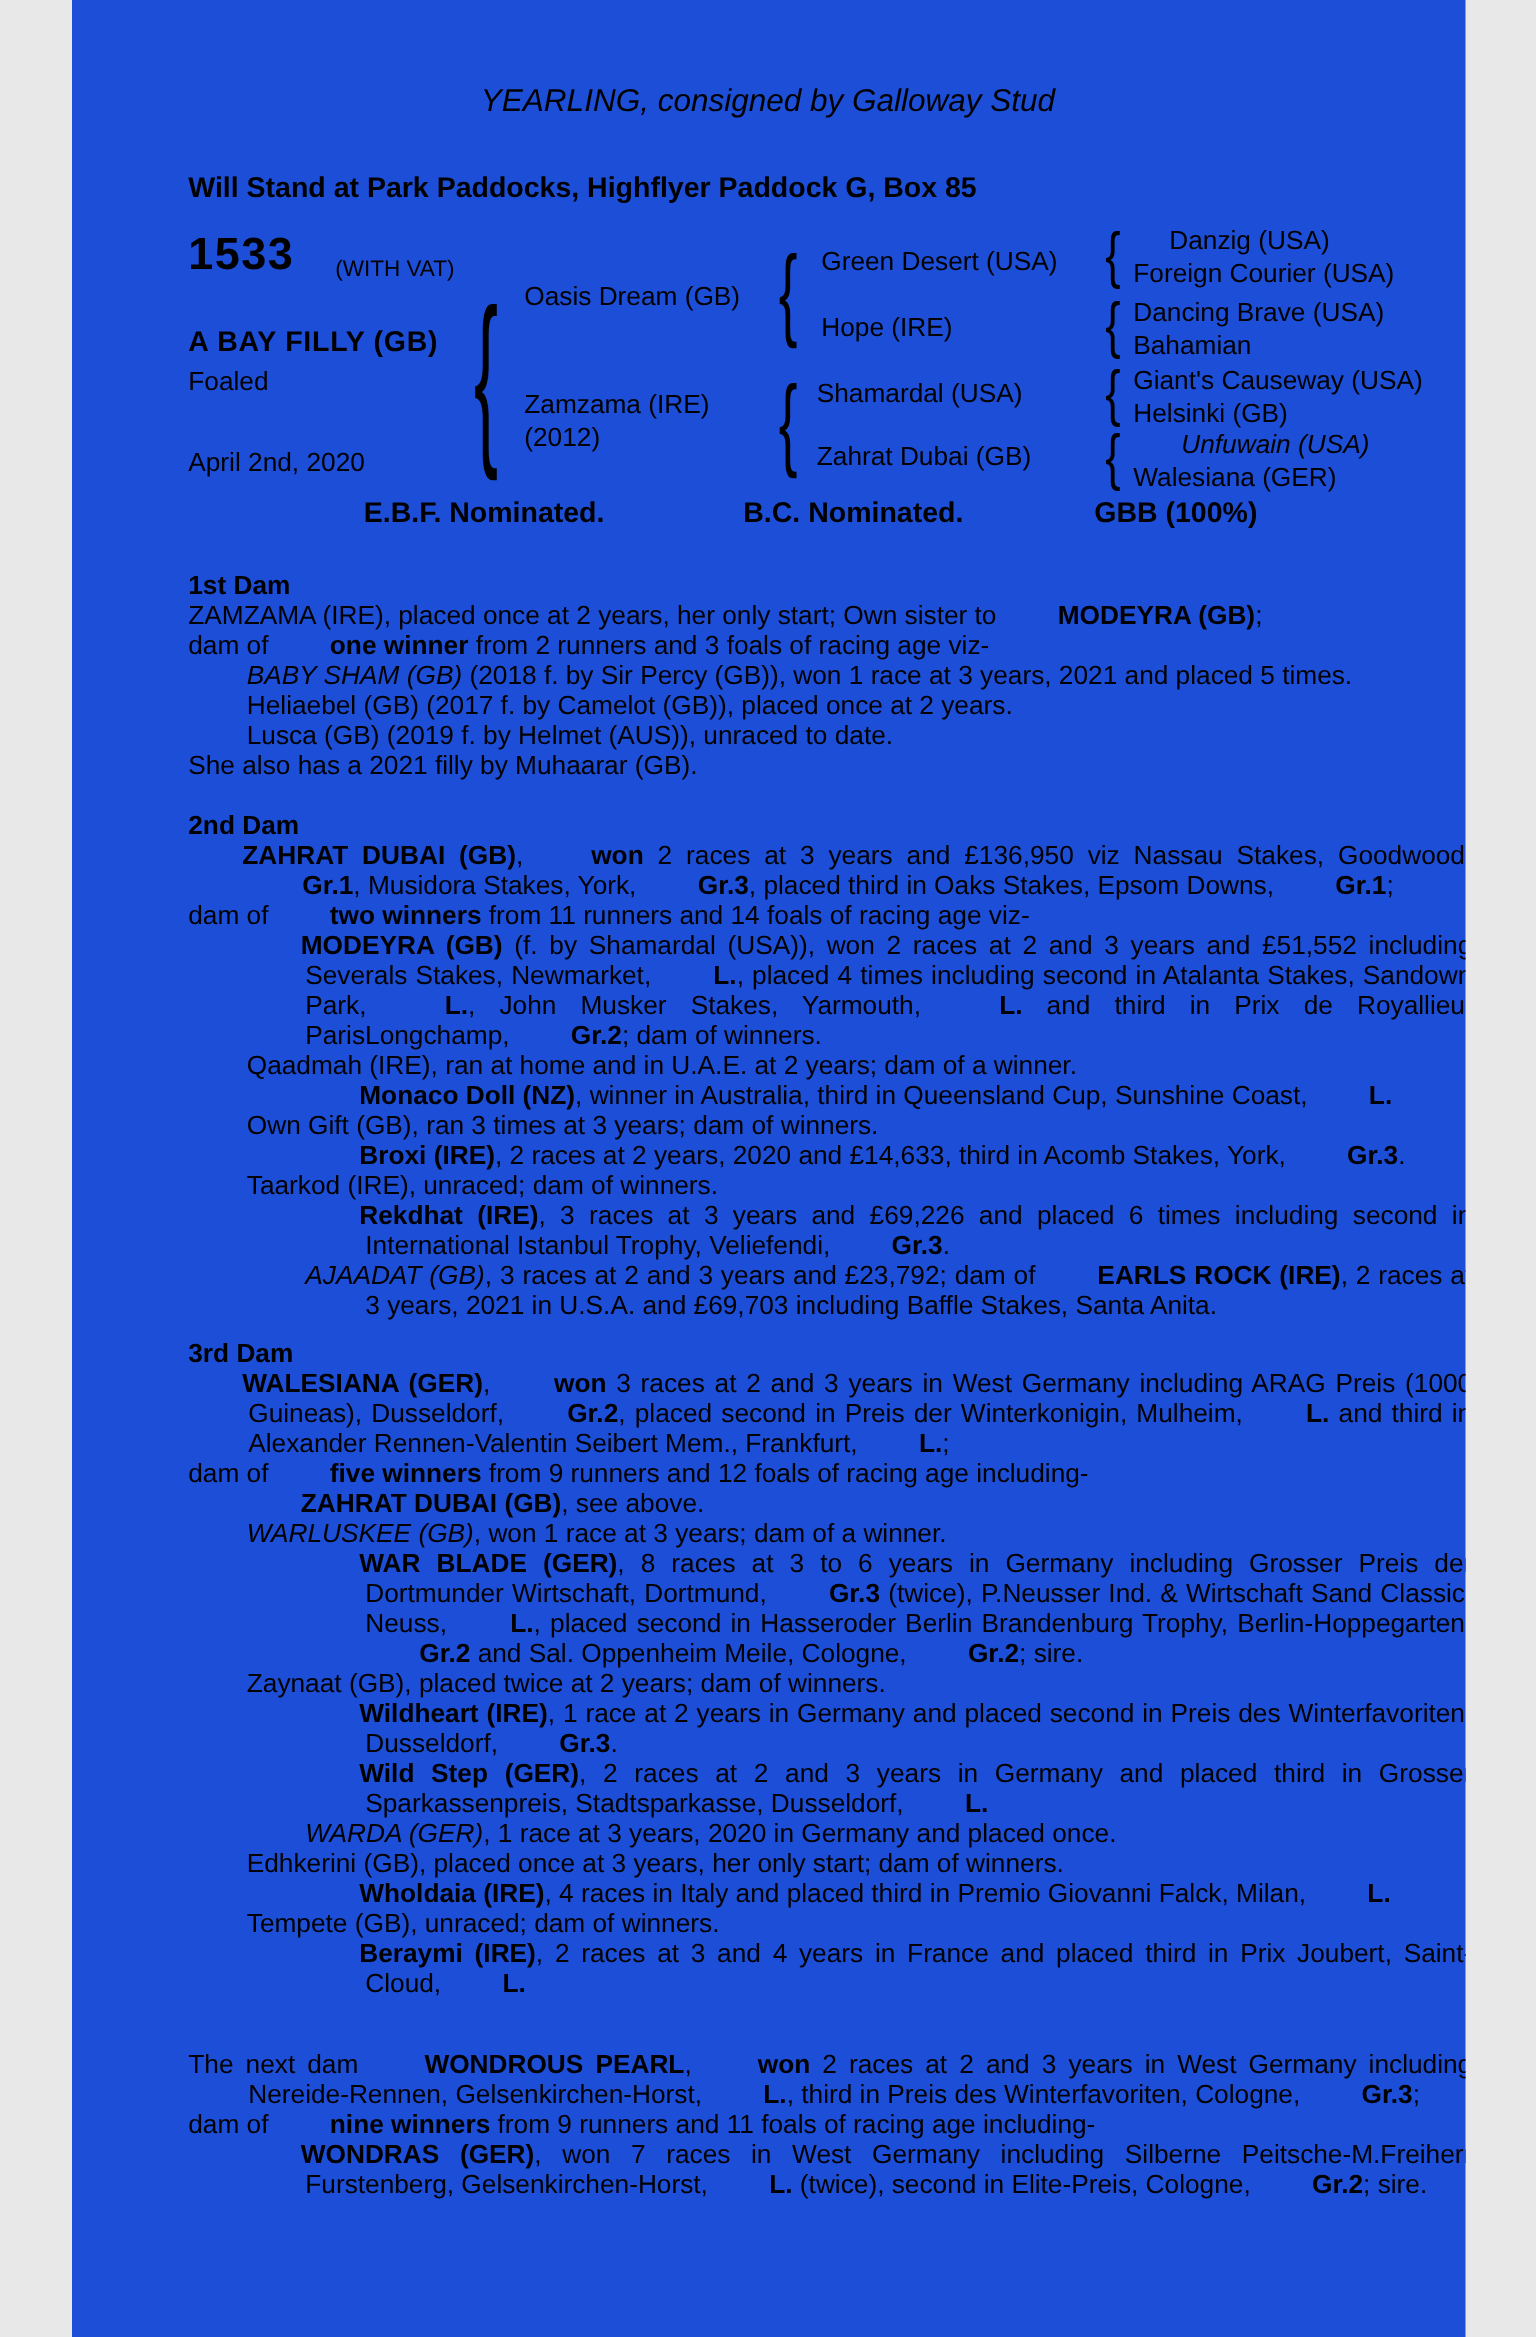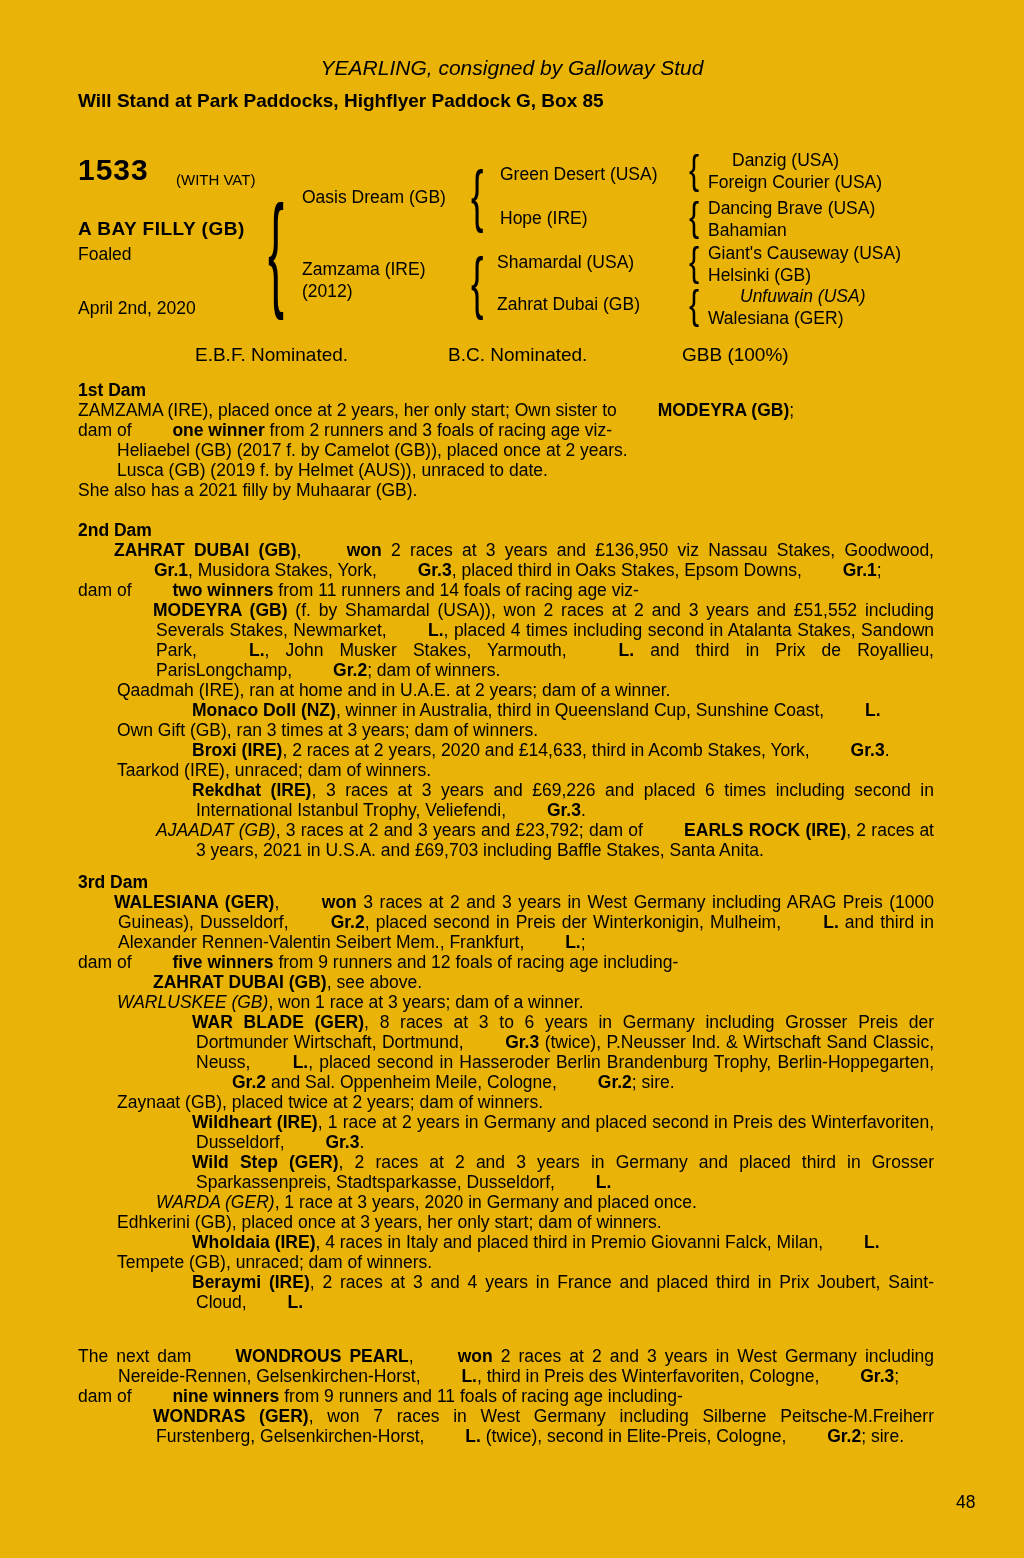--- a/index.html
+++ b/index.html
@@ -1,24 +1,24 @@
 <!DOCTYPE html>
 <html><head>
 <meta charset="utf-8">
 <style>
   html,body { margin:0; padding:0; background:#e8e8e8; }
   .page {
-    position:relative; width:1024px; height:1558px; margin:0 auto;
-    background:#eab308; color:#000;
+    position:relative; width:929px; height:1558px; margin:0 auto;
+    background:#1d4ed8; color:#000;
     font-family:"Liberation Sans", sans-serif; font-size:17.5px;
     overflow:hidden;
   }
   .abs { position:absolute; }
   .header-title { top:56px; left:0; width:100%; text-align:center; font-size:21px; font-style:italic; }
-  .stand-line  { top:90px; left:78px; font-size:19px; font-weight:bold; }
+  .stand-line  { top:115px; left:78px; font-size:19px; font-weight:bold; }
   .lot-number  { top:153px; left:78px; font-size:30px; font-weight:bold; letter-spacing:1px; }
   .vat-note    { top:171px; left:176px; font-size:15px; }
   .horse-desc  { top:218px; left:78px; font-size:19px; font-weight:bold; letter-spacing:0.5px; }
   .foaled-label{ top:244px; left:78px; }
   .foaled-date { top:270px; left:78px;margin-top:28px; }
   .ped-name    { white-space:nowrap; }
   .sire-name   { top:187px; left:302px; }
   .dam-name    { top:259px; left:302px; }
   .dam-year    { top:281px; left:302px; }
   .gp-0 { top:164px; left:500px; }
@@ -32,21 +32,21 @@
   .ggp-4 { top:243px; left:708px; }
   .ggp-5 { top:265px; left:708px; }
   .ggp-6 { top:286px; left:740px;font-style:italic; }
   .ggp-7 { top:308px; left:708px; }
   .brace { position:absolute; font-weight:400; transform-origin:center; }
   .brace-main { left:266px; top:222px; font-size:60px; line-height:60px; transform:scaleY(2.1) scaleX(0.8); }
   .brace-g1   { left:470px; top:174px; font-size:44px; line-height:44px; transform:scaleY(1.55) scaleX(0.85); }
   .brace-g2   { left:470px; top:261px; font-size:44px; line-height:44px; transform:scaleY(1.55) scaleX(0.85); }
   .brace-s    { left:688px; font-size:36px; line-height:36px; transform:scaleY(1.15) scaleX(0.85); }
   .brace-s0 { top:152px; } .brace-s1 { top:199px; } .brace-s2 { top:244px; } .brace-s3 { top:287px; }
-  .nom { position:absolute; top:344px; font-size:19px; font-weight:normal; white-space:nowrap; }
+  .nom { position:absolute; top:332px; font-size:19px; font-weight:bold; white-space:nowrap; }
   .nom-0 { left:195px; } .nom-1 { left:448px; } .nom-2 { left:682px; }
   .sections { position:absolute; left:78px; top:380px; width:856px; line-height:20px; }
   .sec-heading { font-weight:bold; margin:0; }
   .para { margin:0; text-align:justify; }
   .h0 { padding-left:40px;  text-indent:-40px; }
   .e1 { padding-left:78px;  text-indent:-39px; }
   .e2 { padding-left:118px; text-indent:-40px; }
   .seg-b { font-weight:bold;padding-left:36px; }
   .seg-i { font-style:italic; }
   .page-number { top:1492px; left:956px; }
@@ -91,20 +91,21 @@
 
   <span class="nom nom-0">E.B.F. Nominated.</span>
   <span class="nom nom-1">B.C. Nominated.</span>
   <span class="nom nom-2">GBB (100%)</span>
 
   <div class="sections" id="sections">
       <div class="section">
         <div class="sec-heading">1st Dam</div>
         <p class="para h0"><span class="seg-n">ZAMZAMA (IRE), placed once at 2 years, her only start; Own sister to </span><span class="seg-b">MODEYRA (GB)</span><span class="seg-n">;</span></p>
         <p class="para h0"><span class="seg-n">dam of </span><span class="seg-b">one winner</span><span class="seg-n"> from 2 runners and 3 foals of racing age viz-</span></p>
+        <p class="para e1"><span class="seg-i">BABY SHAM (GB)</span><span class="seg-n"> (2018 f. by Sir Percy (GB)), won 1 race at 3 years, 2021 and placed 5 times.</span></p>
         <p class="para e1"><span class="seg-n">Heliaebel (GB) (2017 f. by Camelot (GB)), placed once at 2 years.</span></p>
         <p class="para e1"><span class="seg-n">Lusca (GB) (2019 f. by Helmet (AUS)), unraced to date.</span></p>
         <p class="para h0"><span class="seg-n">She also has a 2021 filly by Muhaarar (GB).</span></p>
       </div>
       <div class="section" style="margin-top: 20px;">
         <div class="sec-heading">2nd Dam</div>
         <p class="para h0"><span class="seg-b">ZAHRAT DUBAI (GB)</span><span class="seg-n">, </span><span class="seg-b">won</span><span class="seg-n"> 2 races at 3 years and £136,950 viz Nassau Stakes, Goodwood, </span><span class="seg-b">Gr.1</span><span class="seg-n">, Musidora Stakes, York, </span><span class="seg-b">Gr.3</span><span class="seg-n">, placed third in Oaks Stakes, Epsom Downs, </span><span class="seg-b">Gr.1</span><span class="seg-n">;</span></p>
         <p class="para h0"><span class="seg-n">dam of </span><span class="seg-b">two winners</span><span class="seg-n"> from 11 runners and 14 foals of racing age viz-</span></p>
         <p class="para e1"><span class="seg-b">MODEYRA (GB)</span><span class="seg-n"> (f. by Shamardal (USA)), won 2 races at 2 and 3 years and £51,552 including Severals Stakes, Newmarket, </span><span class="seg-b">L.</span><span class="seg-n">, placed 4 times including second in Atalanta Stakes, Sandown Park, </span><span class="seg-b">L.</span><span class="seg-n">, John Musker Stakes, Yarmouth, </span><span class="seg-b">L.</span><span class="seg-n"> and third in Prix de Royallieu, ParisLongchamp, </span><span class="seg-b">Gr.2</span><span class="seg-n">; dam of winners.</span></p>
         <p class="para e1"><span class="seg-n">Qaadmah (IRE), ran at home and in U.A.E. at 2 years; dam of a winner.</span></p>

